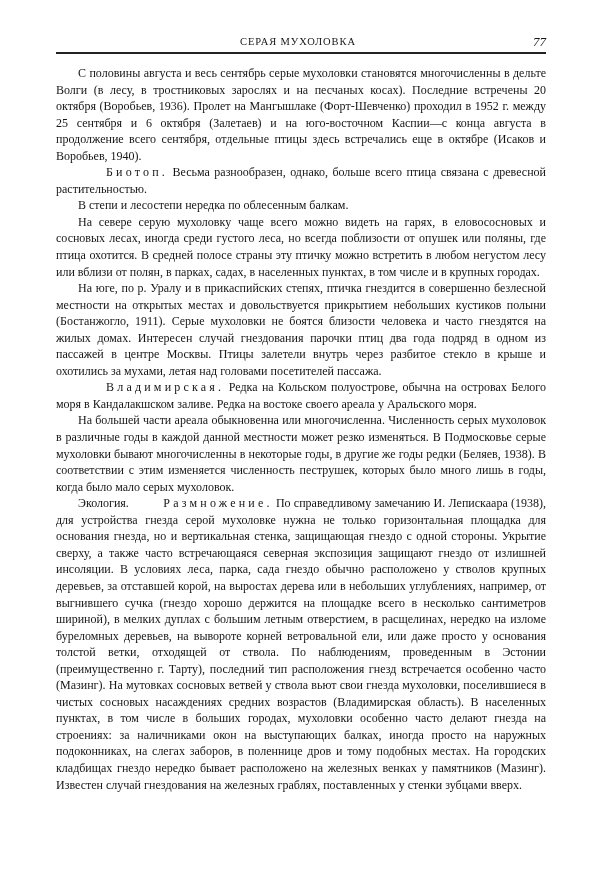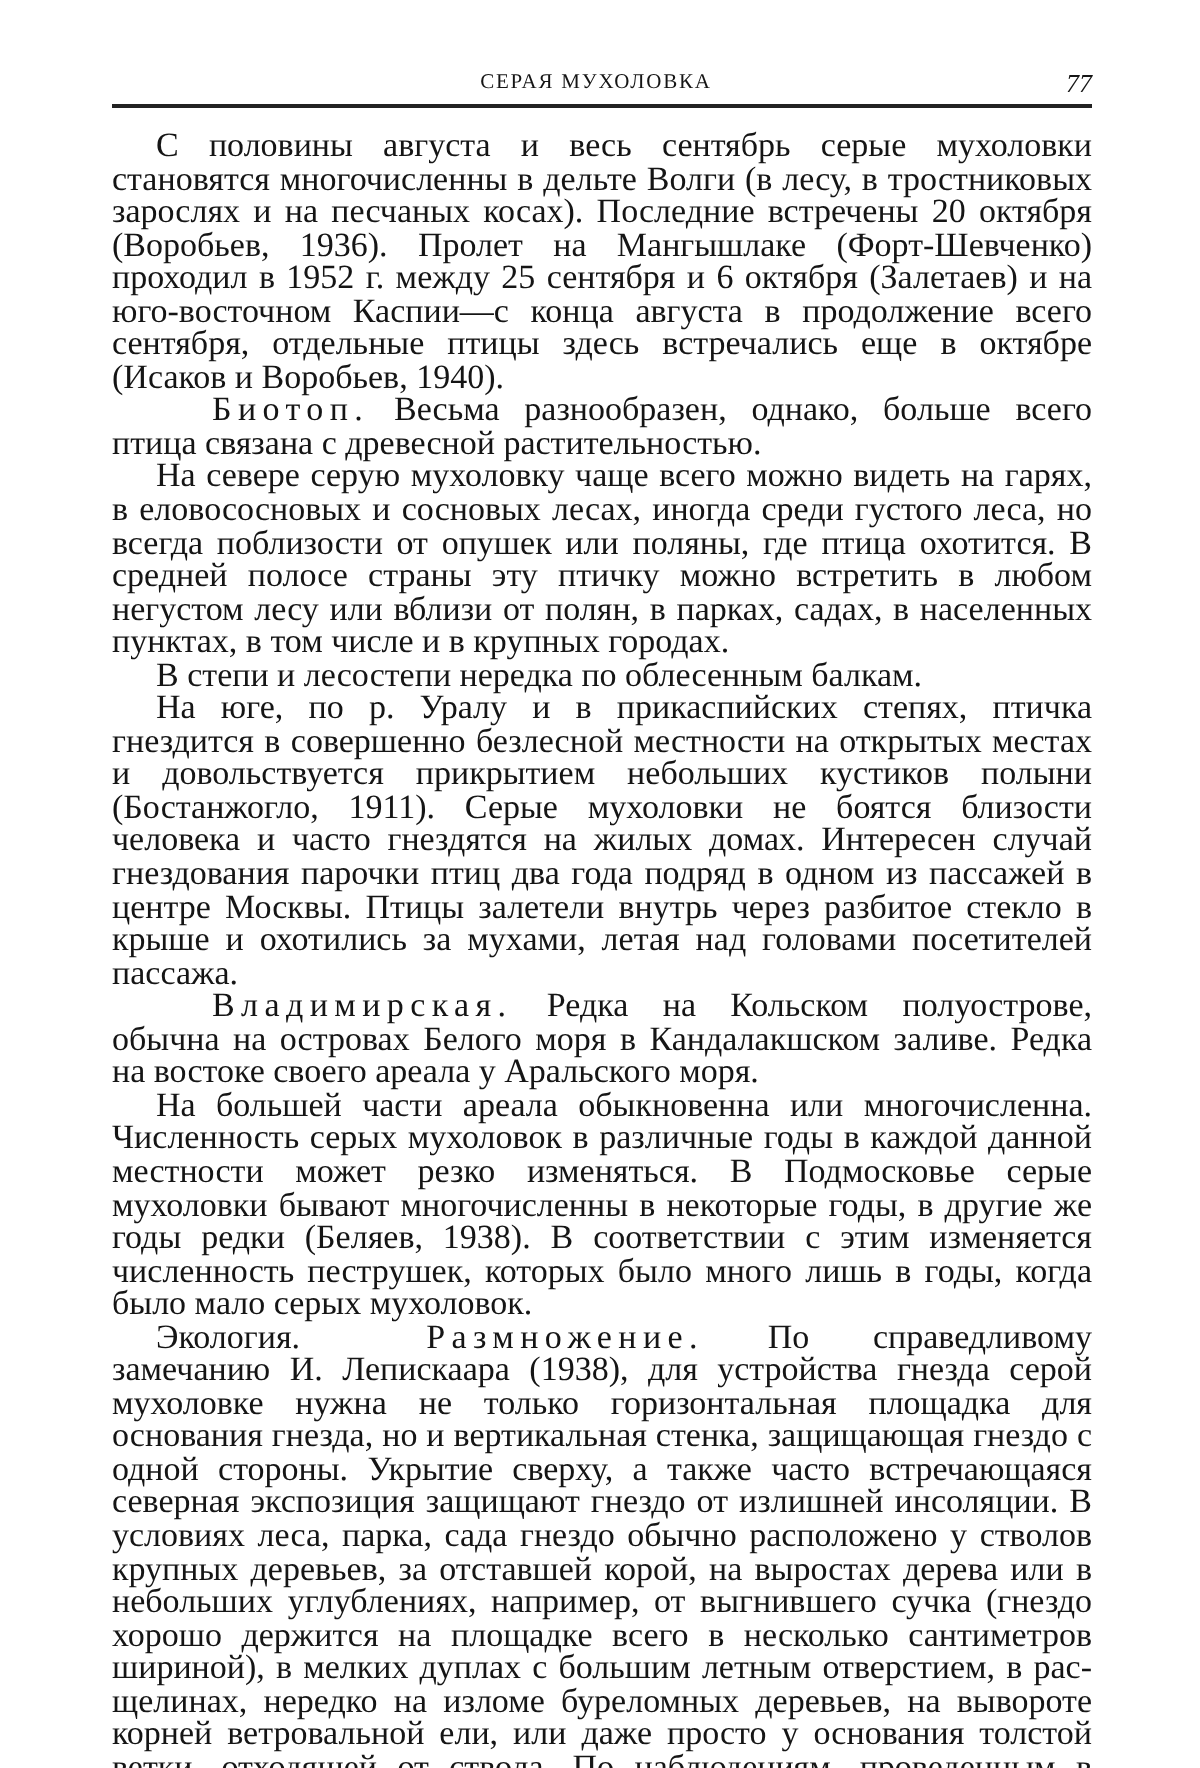--- a/index.html
+++ b/index.html
@@ -14,39 +14,39 @@
     font-size: 10.5px; letter-spacing: 0.9px;
   }
   .running-head .title {
     position: absolute; left: 0; right: 6px; text-align: center; top: 0;
   }
   .running-head .folio {
     position: absolute; right: 0; top: -2px; font-size: 13px; font-weight: normal; font-style: italic; letter-spacing: 0;
   }
   .rule { height: 2px; background: #222; margin-top: 2px; margin-bottom: 11px; }
   .body p {
-    margin: 0; font-size: 17px; line-height: 16.55px;
+    margin: 0; font-size: 12px; line-height: 16.55px;
     text-align: justify; text-indent: 22px; hyphens: manual;
   }
   .sp { letter-spacing: 3.2px; margin-left: 28px; }
   .b { font-weight: normal; }
 </style>
 </head>
 <body>
 
 <div class="page">
   <div class="running-head">
     <span class="title">СЕРАЯ МУХОЛОВКА</span>
     <span class="folio">77</span>
   </div>
   <div class="rule"></div>
 
   <div class="body">
     <p><span>С половины августа и весь сентябрь серые мухоловки становятся много­численны в дельте Волги (в лесу, в тростниковых зарослях и на песчаных ко­сах). Последние встречены 20 октября (Воробьев, 1936). Пролет на Мангышлаке (Форт-Шевченко) проходил в 1952 г. между 25 сентября и 6 октября (Залетаев) и на юго-восточном Каспии—с конца августа в продолжение всего сентября, отдельные птицы здесь встречались еще в октябре (Исаков и Воробьев, 1940).</span></p>
     <p><span class="sp">Биотоп.</span><span> Весьма разнообразен, однако, больше всего птица связана с древесной растительностью.</span></p>
+    <p><span>В степи и лесостепи нередка по облесенным балкам.</span></p>
     <p><span>На севере серую мухоловку чаще всего можно видеть на гарях, в елово­сосновых и сосновых лесах, иногда среди густого леса, но всегда поблизости от опушек или поляны, где птица охотится. В средней полосе страны эту птичку можно встретить в любом негустом лесу или вблизи от полян, в парках, садах, в населенных пунктах, в том числе и в крупных городах.</span></p>
-    <p><span>В степи и лесостепи нередка по облесенным балкам.</span></p>
     <p><span>На юге, по р. Уралу и в прикаспийских степях, птичка гнездится в совер­шенно безлесной местности на открытых местах и довольствуется прикрытием небольших кустиков полыни (Бостанжогло, 1911). Серые мухоловки не боятся близости человека и часто гнездятся на жилых домах. Интересен случай гнездо­вания парочки птиц два года подряд в одном из пассажей в центре Москвы. Птицы залетели внутрь через разбитое стекло в крыше и охотились за мухами, летая над головами посетителей пассажа.</span></p>
     <p><span class="sp">Владимирская.</span><span> Редка на Кольском полуострове, обычна на островах Белого моря в Кандалакшском заливе. Редка на востоке своего ареала у Араль­ского моря.</span></p>
     <p><span>На большей части ареала обыкновенна или многочисленна. Численность серых мухоловок в различные годы в каждой данной местности может резко изменяться. В Подмосковье серые мухоловки бывают многочисленны в неко­торые годы, в другие же годы редки (Беляев, 1938). В соответствии с этим изме­няется численность пеструшек, которых было много лишь в годы, когда было мало серых мухоловок.</span></p>
     <p><span class="b">Экология.</span><span class="sp"> Размножение.</span><span> По справедливому замечанию И. Лепис­каара (1938), для устройства гнезда серой мухоловке нужна не только горизон­тальная площадка для основания гнезда, но и вертикальная стенка, защищаю­щая гнездо с одной стороны. Укрытие сверху, а также часто встречающаяся северная экспозиция защищают гнездо от излишней инсоляции. В условиях леса, парка, сада гнездо обычно расположено у стволов крупных деревьев, за отставшей корой, на выростах дерева или в небольших углублениях, например, от выгнившего сучка (гнездо хорошо держится на площадке всего в несколько сантиметров шириной), в мелких дуплах с большим летным отверстием, в рас­щелинах, нередко на изломе буреломных деревьев, на вывороте корней ветро­вальной ели, или даже просто у основания толстой ветки, отходящей от ство­ла. По наблюдениям, проведенным в Эстонии (преимущественно г. Тарту), последний тип расположения гнезд встречается особенно часто (Мазинг). На мутовках сосновых ветвей у ствола вьют свои гнезда мухоловки, поселив­шиеся в чистых сосновых насаждениях средних возрастов (Владимирская область). В населенных пунктах, в том числе в больших городах, мухоловки особенно часто делают гнезда на строениях: за наличниками окон на выступаю­щих балках, иногда просто на наружных подоконниках, на слегах заборов, в поленнице дров и тому подобных местах. На городских кладбищах гнездо нередко бывает расположено на железных венках у памятников (Мазинг). Известен случай гнездования на железных граблях, поставленных у стенки зубцами вверх.</span></p>
   </div>
 </div>
 
 </body></html>

